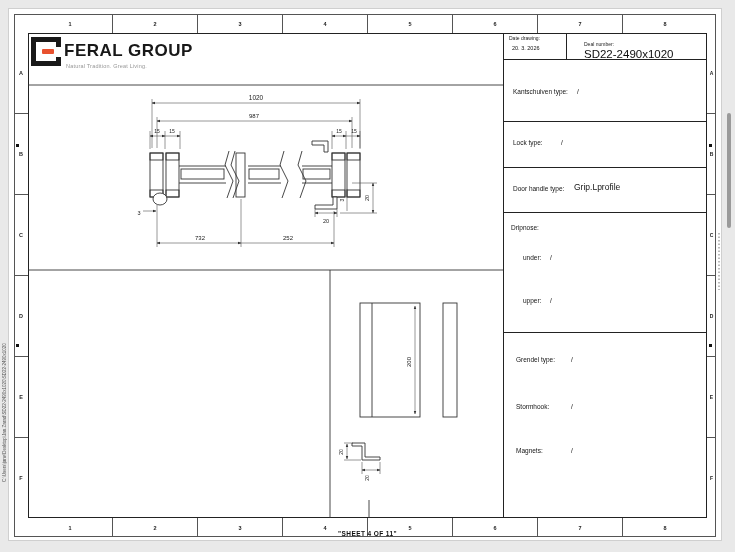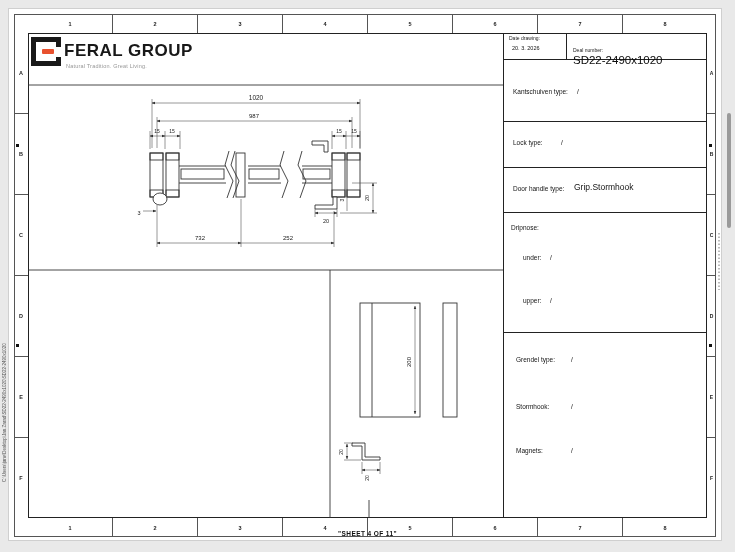--- a/index.html
+++ b/index.html
@@ -27,21 +27,21 @@
   .band-right .cell{font-size:5px;}
   
   .logo-icon{left:31px;top:37px;width:30px;height:29px;border:5px solid #191919;box-sizing:border-box;}
   .logo-gap{left:55px;top:47px;width:7px;height:10px;background:#ffffff;}
   .logo-dash{left:42px;top:49px;width:12px;height:5px;background:#e8512e;border-radius:1px;}
   .logo-name{left:64px;top:41px;font-size:17px;font-weight:700;letter-spacing:0.5px;color:#181818;text-align:right;}
   .logo-tagline{left:66px;top:63px;font-size:5.5px;color:#979797;letter-spacing:0.2px;}
   
   .tb-row{position:absolute;left:503px;width:204px;border-left:1.2px solid #222;border-bottom:1px solid #222;box-sizing:border-box;}
   .tb-cell-date{position:absolute;left:0;top:0;width:63px;height:100%;border-right:1px solid #222;box-sizing:border-box;padding:2px 0 0 5px;}
-  .tb-cell-deal{position:absolute;left:63px;top:0;right:0;height:100%;padding:14px 0 0 6px;}
+  .tb-cell-deal{position:absolute;left:74px;top:0;right:0;height:100%;padding:8px 0 0 6px;}
   .tb-lbl{font-size:5px;color:#222;}
   .tb-date-val{font-size:5.5px;margin-top:4px;padding-left:3px;color:#111;}
   .tb-deal-val{font-size:11.5px;margin-top:1px;color:#0d0d0d;}
   .f-lbl,.f-val{position:absolute;font-size:6.5px;color:#141414;white-space:nowrap;}
   
   .sheet-label{left:28px;top:530px;width:679px;text-align:center;font-size:6.5px;font-weight:700;letter-spacing:0.4px;color:#111;}
   .filepath{left:2px;top:482px;transform:rotate(-90deg);transform-origin:0 0;font-size:4.5px;color:#555;white-space:nowrap;}
   .scrollbar-thumb{left:727px;top:113px;width:4px;height:115px;background:#9a9a9a;border-radius:2px;}
   .mark{position:absolute;width:2.5px;height:2.5px;background:#111;}
   
@@ -119,21 +119,21 @@
 <div class="tb-row" style="top:60px;height:62px;">
   <span class="f-lbl" style="left:9px;top:28px;">Kantschuiven type:</span>
   <span class="f-val" style="left:73px;top:28px;">/</span>
 </div>
 <div class="tb-row" style="top:122px;height:46px;">
   <span class="f-lbl" style="left:9px;top:17px;">Lock type:</span>
   <span class="f-val" style="left:57px;top:17px;">/</span>
 </div>
 <div class="tb-row" style="top:168px;height:45px;">
   <span class="f-lbl" style="left:9px;top:17px;">Door handle type:</span>
-  <span class="f-val" style="left:70px;top:14px;font-size:8.5px;">Grip.Stormhook</span>
+  <span class="f-val" style="left:70px;top:14px;font-size:8.5px;">Grip.Lprofile</span>
 </div>
 <div class="tb-row" style="top:213px;height:120px;">
   <span class="f-lbl" style="left:7px;top:11px;">Dripnose:</span>
   <span class="f-lbl" style="left:19px;top:41px;">under:</span>
   <span class="f-val" style="left:46px;top:41px;">/</span>
   <span class="f-lbl" style="left:19px;top:84px;">upper:</span>
   <span class="f-val" style="left:46px;top:84px;">/</span>
 </div>
 <div class="tb-row" style="top:333px;height:185px;border-bottom:none;">
   <span class="f-lbl" style="left:12px;top:23px;">Grendel type:</span>

